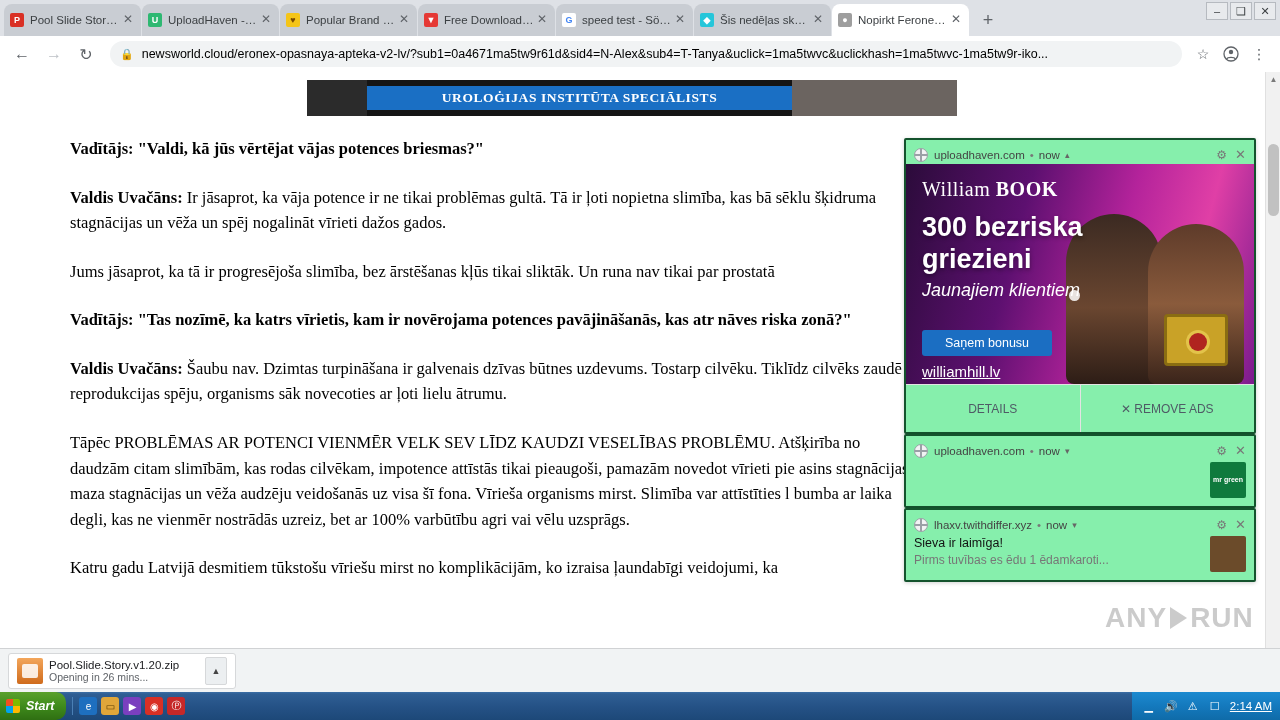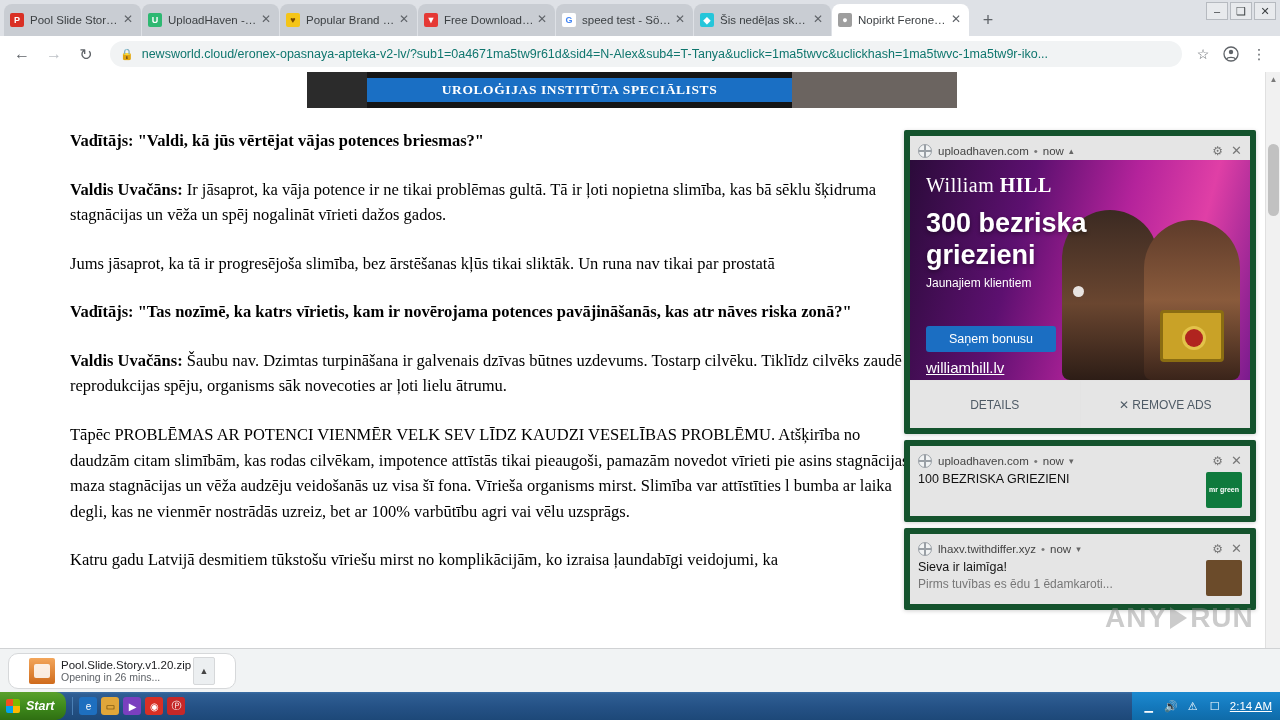--- a/index.html
+++ b/index.html
@@ -64,33 +64,33 @@
     display:flex; align-items:center; justify-content:center;
     color:#5f6368; font-size:16px;
   }
   .navbtn.disabled { color:#bdc1c6; }
   .omnibox {
     flex:1 1 auto; height:26px; background:#f1f3f4; border-radius:13px;
     display:flex; align-items:center; padding:0 10px; margin:0 6px;
     font-size:12.5px; color:#202124; overflow:hidden;
   }
   .omnibox .lock { margin-right:8px; font-size:11px; color:#5f6368; }
-  .omnibox .url { white-space:nowrap; overflow:hidden; text-overflow:ellipsis; color:#0f766e; }
+  .omnibox .url { white-space:nowrap; overflow:hidden; text-overflow:ellipsis; color:#000000; }
   .tbicon {
     width:26px; height:26px; display:flex; align-items:center; justify-content:center;
     color:#5f6368; font-size:14px; margin-left:2px;
   }
 
   
   .viewport {
     position:absolute; top:72px; left:0; width:1280px; height:620px;
     background:#ffffff; overflow:hidden;
   }
   .page {
-    position:absolute; top:0; left:0; width:1264px; height:620px;
+    position:absolute; top:8px; left:0; width:1264px; height:620px;
     padding:12px 0 0 0;
   }
   .hero {
     position:absolute; left:307px; top:0px; width:650px; height:36px;
     background:#151515; overflow:hidden;
   }
   .hero .ribbon {
     position:absolute; left:60px; top:6px; width:425px; height:24px;
     background:#1a6fc4; color:#ffffff; font-size:13.5px; letter-spacing:.6px;
     display:flex; align-items:center; justify-content:center;
@@ -105,23 +105,23 @@
     font-size:16.5px; color:#000; line-height:1.55;
   }
   .article p { margin:0 0 23px 0; }
   .article b { font-weight:bold; }
 
   
   .notif-stack {
     position:absolute; right:8px; top:58px; width:352px;
   }
   .notif {
-    background:#e5e5e5; border:6px solid #14532d; border-radius:2px;
+    background:#86efac; border:2px solid #14532d; border-radius:2px;
     box-shadow:0 1px 4px rgba(0,0,0,.18);
-    margin-bottom:6px; position:relative; overflow:hidden;
+    position:relative; overflow:hidden;
   }
   .notif-head {
     display:flex; align-items:center; padding:7px 8px 2px 8px; font-size:11.5px; color:#5a5a5a;
   }
   .notif-head .globe {
     width:14px; height:14px; border-radius:50%; border:1px solid #9aa0a6;
     margin-right:6px; flex:0 0 14px; position:relative; background:#f1f3f4;
   }
   .notif-head .globe:before{
     content:""; position:absolute; left:5px; top:0; width:2px; height:12px; background:#9aa0a6;
@@ -158,21 +158,21 @@
   .creative .wh .bold { font-weight:bold; }
   .creative .h1 {
     position:absolute; left:16px; top:48px; color:#fff; font-size:27px; font-weight:bold;
     text-shadow:0 2px 4px rgba(0,0,0,.4);
   }
   .creative .h2 {
     position:absolute; left:16px; top:80px; color:#fff; font-size:27px; font-weight:bold;
     text-shadow:0 2px 4px rgba(0,0,0,.4);
   }
   .creative .h3 {
-    position:absolute; left:16px; top:116px; color:#fff; font-size:12px;
+    position:absolute; left:16px; top:116px; color:#fff; font-size:18px;font-style:italic;
   }
   .creative .cta {
     position:absolute; left:16px; top:166px; width:130px; height:26px;
     background:#1b6ec2; color:#fff; font-size:12.5px; border-radius:3px;
     display:flex; align-items:center; justify-content:center;
   }
   .creative .link {
     position:absolute; left:16px; bottom:4px; color:#fff; font-size:15px;
     font-family:Liberation Sans, sans-serif; text-decoration:underline;
   }
@@ -236,22 +236,22 @@
     background:#c1c1c1; border-radius:6px;
   }
 
   
   .downloadbar {
     position:absolute; left:0; bottom:28px; width:1280px; height:44px;
     background:#f1f3f4; border-top:1px solid #d0d2d4;
   }
   .dl-item {
     position:absolute; left:8px; top:4px; width:228px; height:36px;
-    background:#ffffff; border:1px solid #d6d8da; border-radius:10px;
-    display:flex; align-items:center; padding:0 20px;
+    background:#ffffff; border:1px solid #d6d8da; border-radius:3px;
+    display:flex; align-items:center; padding:0 8px;
   }
   .dl-ico {
     width:26px; height:26px; flex:0 0 26px; margin-right:6px; border-radius:2px;
     background:linear-gradient(180deg,#f3a65b,#cf6b1c); position:relative;
   }
   .dl-ico:after{
     content:""; position:absolute; left:5px; top:6px; width:16px; height:14px;
     background:#fff; opacity:.85; border-radius:2px;
   }
   .dl-txt { flex:1 1 auto; min-width:0; }
@@ -409,21 +409,21 @@
             <span class="gear">⚙</span>
             <span class="xbtn">✕</span>
           </div>
           <div class="creative">
             <div class="charA"></div>
             <div class="charB"></div>
             <div class="book"></div>
             <div class="orb"></div>
             <div class="wh">
               <span>William</span>
-              <span class="bold">HILL</span>
+              <span class="bold">BOOK</span>
             </div>
             <div class="h1">300 bezriska</div>
             <div class="h2">griezieni</div>
             <div class="h3">Jaunajiem klientiem</div>
             <div class="cta">Saņem bonusu</div>
             <div class="link">williamhill.lv</div>
           </div>
           <div class="notif-actions">
             <div>DETAILS</div>
             <div class="sep"></div>
@@ -437,21 +437,20 @@
             <span class="src">uploadhaven.com</span>
             <span class="dot">•</span>
             <span class="when">now</span>
             <span class="caret">▾</span>
             <span class="spacer"></span>
             <span class="gear">⚙</span>
             <span class="xbtn">✕</span>
           </div>
           <div class="notif-body">
             <div class="notif-text">
-              <div class="notif-title">100 BEZRISKA GRIEZIENI</div>
             </div>
             <div class="notif-thumb" style="background:#0f7a3d">
               <span>mr green</span>
             </div>
           </div>
         </div>
 
         <div class="notif">
           <div class="notif-head">
             <span class="globe"></span>

